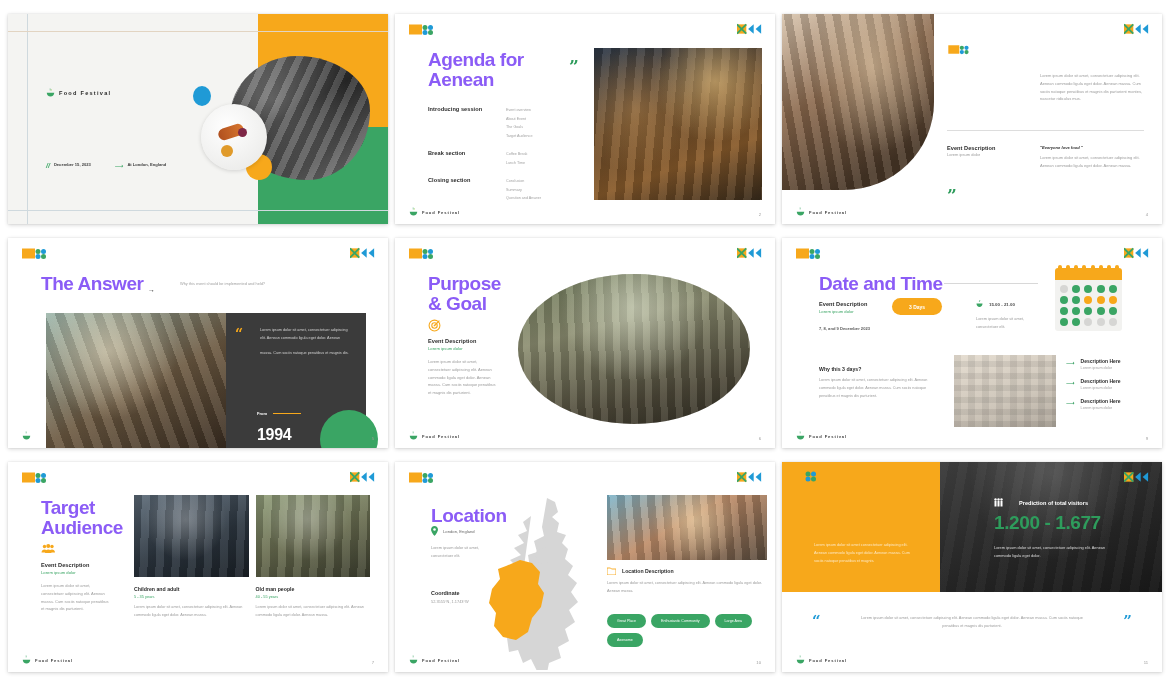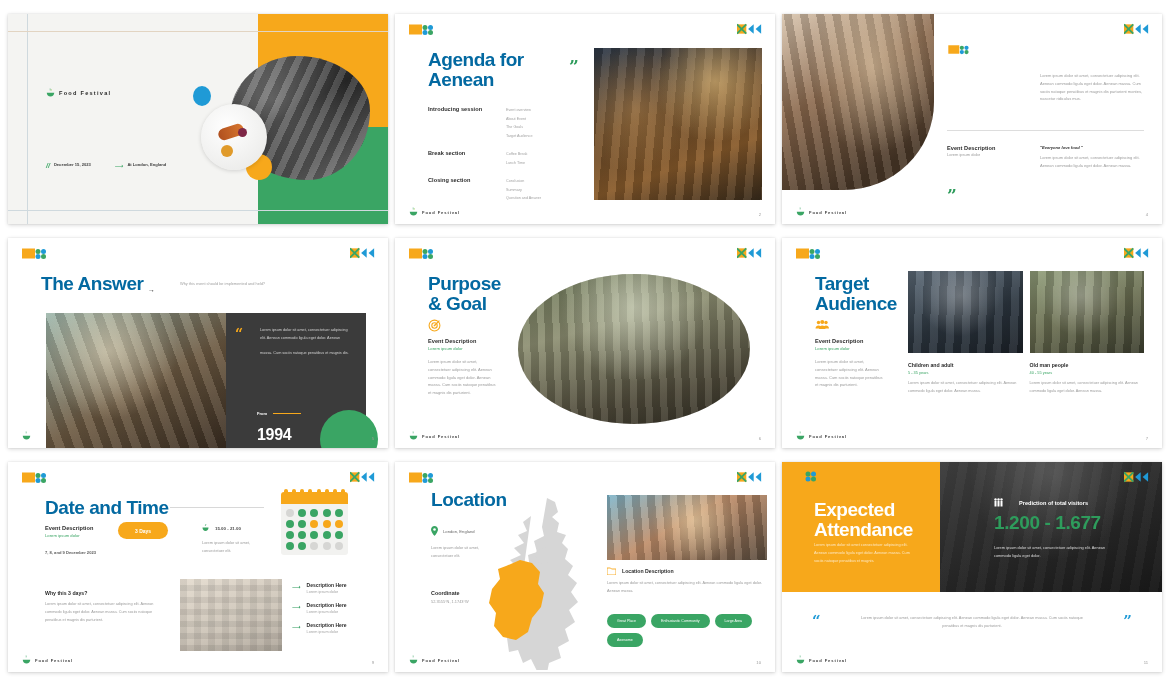--- a/index.html
+++ b/index.html
@@ -9,21 +9,21 @@
   .slide{position:relative;background:#fff;overflow:hidden;
          box-shadow:0 1px 4px rgba(0,0,0,.18),0 0 0 .5px rgba(0,0,0,.04);}
   
   .logo-tl{position:absolute;left:14px;top:9px;width:30px;height:13px;z-index:6;}
   .logo-tr{position:absolute;right:12px;top:9px;width:26px;height:12px;z-index:6;}
   .footer{position:absolute;left:14px;bottom:7px;display:flex;align-items:center;gap:4px;z-index:6;}
   .footer-txt{font-size:4.1px;letter-spacing:.9px;font-weight:700;color:#3b3b3b;}
   .pagenum{position:absolute;right:14px;bottom:7px;font-size:4.2px;color:#9a9a9a;z-index:6;}
   .bowl{width:9px;height:10px;}
   
-  .h1{font-size:19px;font-weight:700;color:#0369a1;line-height:1.07;letter-spacing:-.45px;}
+  .h1{font-size:19px;font-weight:700;color:#8b5cf6;line-height:1.07;letter-spacing:-.45px;}
   .lbl{font-size:5.6px;font-weight:700;color:#2b2b2b;letter-spacing:.05px;}
   .sub-green{font-size:4.2px;color:#3aa564;margin-top:2px;}
   .body-xs{font-size:4px;color:#9b9b9b;line-height:1.95;}
   .quote{color:#2e9c5c;font-weight:700;font-size:17px;line-height:.6;font-family:"DejaVu Serif",serif;}
   
   .s1{background:#f4f4f2;}
   .s1 .band-o{position:absolute;right:0;top:0;width:130px;height:113px;background:#f7a81b;}
   .s1 .band-g{position:absolute;right:0;top:113px;width:130px;height:97px;background:#3aa564;}
   .s1 .lineV{position:absolute;left:19px;top:0;bottom:0;width:1px;background:#cfd9de;}
   .s1 .lineH{position:absolute;left:0;right:0;top:17px;height:1px;background:#e2d4c2;}
@@ -146,21 +146,21 @@
       background:linear-gradient(160deg,#e6ded2,#cfc7bb 60%,#b3aba0);overflow:hidden;}
   .s7 .cimg::after{content:"";position:absolute;inset:0;
      background:repeating-linear-gradient(0deg,rgba(0,0,0,.07) 0 6px,transparent 6px 12px),
                 repeating-linear-gradient(90deg,rgba(0,0,0,.07) 0 7px,transparent 7px 14px);}
   .s7 .descs{position:absolute;left:284px;top:120px;right:12px;}
   .drow{display:flex;align-items:flex-start;gap:6px;margin-bottom:8px;}
   .drow .a{color:#2e9c5c;font-size:6px;line-height:1;margin-top:2px;}
   .drow h5{font-size:5px;font-weight:700;color:#2b2b2b;}
   .drow span{font-size:3.8px;color:#a5a5a5;display:block;margin-top:2px;}
   
-  .s8 .title{position:absolute;left:36px;top:28px;text-align:right;}
+  .s8 .title{position:absolute;left:36px;top:44px;text-align:right;}
   .s8 .locrow{position:absolute;left:36px;top:64px;display:flex;align-items:center;gap:5px;}
   .s8 .loctxt{font-size:4.2px;color:#6a6a6a;}
   .s8 .lpara{position:absolute;left:36px;top:82px;width:64px;font-size:3.9px;color:#9b9b9b;line-height:2;}
   .s8 .coord{position:absolute;left:36px;top:128px;}
   .s8 .coord h4{font-size:5.4px;font-weight:700;color:#2b2b2b;}
   .s8 .coord span{font-size:3.9px;color:#9b9b9b;display:block;margin-top:3px;}
   .s8 .map{position:absolute;left:84px;top:26px;width:152px;height:182px;}
   .s8 .photo{position:absolute;left:212px;top:33px;width:160px;height:65px;
       background:linear-gradient(150deg,#7fb6cc,#c08e6a 45%,#5a4c3e);overflow:hidden;}
   .s8 .photo::after{content:"";position:absolute;inset:0;
@@ -400,75 +400,20 @@
     <div class="footer">
       <svg class="bowl" viewBox="0 0 24 26">
         <path d="M11 1c2 2-1 3 0 5" stroke="#3aa564" stroke-width="1.6" fill="none"></path>
         <path d="M2 12h20c0 6-4.5 10-10 10S2 18 2 12z" fill="#3aa564"></path>
       </svg>
       <span class="footer-txt">Food Festival</span>
     </div>
     <div class="pagenum">6</div>
   </div>
 
-  <div class="slide s6">
-    <svg class="logo-tl" viewBox="0 0 60 26">
-      <rect x="0" y="3" width="26" height="20" fill="#f7a81b"></rect>
-      <circle cx="32" cy="9" r="5" fill="#3aa564"></circle>
-        <circle cx="43" cy="9" r="5" fill="#1f9ad6"></circle>
-      <circle cx="32" cy="19" r="5" fill="#1f9ad6"></circle>
-        <circle cx="43" cy="19" r="5" fill="#3aa564"></circle>
-    </svg>
-    <svg class="logo-tr" viewBox="0 0 56 24">
-      <rect x="0" y="2" width="20" height="20" fill="#f7a81b"></rect>
-      <path d="M0 2l20 20M20 2L0 22" stroke="#3aa564" stroke-width="4"></path>
-      <path d="M24 12l12-10v20z" fill="#1f9ad6"></path>
-        <path d="M40 12l12-10v20z" fill="#1f9ad6"></path>
-    </svg>
-    <div class="title">
-      <div class="h1">Target</div>
-      <div class="h1">Audience</div>
-    </div>
-    <svg class="icon" width="15" height="11" viewBox="0 0 30 20">
-      <circle cx="7" cy="6" r="3.4" fill="#f7a81b"></circle>
-        <circle cx="22" cy="6" r="3.4" fill="#f7a81b"></circle>
-      <circle cx="14.5" cy="5" r="4" fill="#f7a81b"></circle>
-      <path d="M1 18c0-4 3-6 6-6s6 2 6 6z" fill="#f7a81b"></path>
-      <path d="M16 18c0-4 3-6 6-6s6 2 6 6z" fill="#f7a81b"></path>
-      <path d="M8 19c0-4.5 3-7 6.5-7S21 14.5 21 19z" fill="#f7a81b"></path>
-    </svg>
-    <div class="ed">
-      <div class="lbl">Event Description</div>
-      <div class="sub-green">Lorem ipsum dolor</div>
-    </div>
-    <div class="para body-xs">Lorem ipsum dolor sit amet, consectetuer adipiscing elit. Aenean massa. Cum sociis natoque penatibus et magnis dis parturient.</div>
-    <div class="cards">
-      <div class="card">
-        <div class="ci a"></div>
-        <h4>Children and adult</h4>
-        <div class="age">5 - 35 years</div>
-        <p>Lorem ipsum dolor sit amet, consectetuer adipiscing elit. Aenean commodo ligula eget dolor. Aenean massa.</p>
-      </div>
-      <div class="card">
-        <div class="ci b"></div>
-        <h4>Old man people</h4>
-        <div class="age">40 - 55 years</div>
-        <p>Lorem ipsum dolor sit amet, consectetuer adipiscing elit. Aenean commodo ligula eget dolor. Aenean massa.</p>
-      </div>
-    </div>
-    <div class="footer">
-      <svg class="bowl" viewBox="0 0 24 26">
-        <path d="M11 1c2 2-1 3 0 5" stroke="#3aa564" stroke-width="1.6" fill="none"></path>
-        <path d="M2 12h20c0 6-4.5 10-10 10S2 18 2 12z" fill="#3aa564"></path>
-      </svg>
-      <span class="footer-txt">Food Festival</span>
-    </div>
-    <div class="pagenum">7</div>
-  </div>
-
   <div class="slide s7">
     <svg class="logo-tl" viewBox="0 0 60 26">
       <rect x="0" y="3" width="26" height="20" fill="#f7a81b"></rect>
       <circle cx="32" cy="9" r="5" fill="#3aa564"></circle>
         <circle cx="43" cy="9" r="5" fill="#1f9ad6"></circle>
       <circle cx="32" cy="19" r="5" fill="#1f9ad6"></circle>
         <circle cx="43" cy="19" r="5" fill="#3aa564"></circle>
     </svg>
     <svg class="logo-tr" viewBox="0 0 56 24">
       <rect x="0" y="2" width="20" height="20" fill="#f7a81b"></rect>
@@ -559,20 +504,75 @@
     <div class="footer">
       <svg class="bowl" viewBox="0 0 24 26">
         <path d="M11 1c2 2-1 3 0 5" stroke="#3aa564" stroke-width="1.6" fill="none"></path>
         <path d="M2 12h20c0 6-4.5 10-10 10S2 18 2 12z" fill="#3aa564"></path>
       </svg>
       <span class="footer-txt">Food Festival</span>
     </div>
     <div class="pagenum">9</div>
   </div>
 
+  <div class="slide s6">
+    <svg class="logo-tl" viewBox="0 0 60 26">
+      <rect x="0" y="3" width="26" height="20" fill="#f7a81b"></rect>
+      <circle cx="32" cy="9" r="5" fill="#3aa564"></circle>
+        <circle cx="43" cy="9" r="5" fill="#1f9ad6"></circle>
+      <circle cx="32" cy="19" r="5" fill="#1f9ad6"></circle>
+        <circle cx="43" cy="19" r="5" fill="#3aa564"></circle>
+    </svg>
+    <svg class="logo-tr" viewBox="0 0 56 24">
+      <rect x="0" y="2" width="20" height="20" fill="#f7a81b"></rect>
+      <path d="M0 2l20 20M20 2L0 22" stroke="#3aa564" stroke-width="4"></path>
+      <path d="M24 12l12-10v20z" fill="#1f9ad6"></path>
+        <path d="M40 12l12-10v20z" fill="#1f9ad6"></path>
+    </svg>
+    <div class="title">
+      <div class="h1">Target</div>
+      <div class="h1">Audience</div>
+    </div>
+    <svg class="icon" width="15" height="11" viewBox="0 0 30 20">
+      <circle cx="7" cy="6" r="3.4" fill="#f7a81b"></circle>
+        <circle cx="22" cy="6" r="3.4" fill="#f7a81b"></circle>
+      <circle cx="14.5" cy="5" r="4" fill="#f7a81b"></circle>
+      <path d="M1 18c0-4 3-6 6-6s6 2 6 6z" fill="#f7a81b"></path>
+      <path d="M16 18c0-4 3-6 6-6s6 2 6 6z" fill="#f7a81b"></path>
+      <path d="M8 19c0-4.5 3-7 6.5-7S21 14.5 21 19z" fill="#f7a81b"></path>
+    </svg>
+    <div class="ed">
+      <div class="lbl">Event Description</div>
+      <div class="sub-green">Lorem ipsum dolor</div>
+    </div>
+    <div class="para body-xs">Lorem ipsum dolor sit amet, consectetuer adipiscing elit. Aenean massa. Cum sociis natoque penatibus et magnis dis parturient.</div>
+    <div class="cards">
+      <div class="card">
+        <div class="ci a"></div>
+        <h4>Children and adult</h4>
+        <div class="age">5 - 35 years</div>
+        <p>Lorem ipsum dolor sit amet, consectetuer adipiscing elit. Aenean commodo ligula eget dolor. Aenean massa.</p>
+      </div>
+      <div class="card">
+        <div class="ci b"></div>
+        <h4>Old man people</h4>
+        <div class="age">40 - 55 years</div>
+        <p>Lorem ipsum dolor sit amet, consectetuer adipiscing elit. Aenean commodo ligula eget dolor. Aenean massa.</p>
+      </div>
+    </div>
+    <div class="footer">
+      <svg class="bowl" viewBox="0 0 24 26">
+        <path d="M11 1c2 2-1 3 0 5" stroke="#3aa564" stroke-width="1.6" fill="none"></path>
+        <path d="M2 12h20c0 6-4.5 10-10 10S2 18 2 12z" fill="#3aa564"></path>
+      </svg>
+      <span class="footer-txt">Food Festival</span>
+    </div>
+    <div class="pagenum">7</div>
+  </div>
+
   <div class="slide s8">
     <svg class="logo-tl" viewBox="0 0 60 26">
       <rect x="0" y="3" width="26" height="20" fill="#f7a81b"></rect>
       <circle cx="32" cy="9" r="5" fill="#3aa564"></circle>
         <circle cx="43" cy="9" r="5" fill="#1f9ad6"></circle>
       <circle cx="32" cy="19" r="5" fill="#1f9ad6"></circle>
         <circle cx="43" cy="19" r="5" fill="#3aa564"></circle>
     </svg>
     <svg class="logo-tr" viewBox="0 0 56 24">
       <rect x="0" y="2" width="20" height="20" fill="#f7a81b"></rect>
@@ -633,24 +633,20 @@
         <circle cx="17" cy="8" r="5" fill="#1f9ad6"></circle>
       <circle cx="6" cy="18" r="5" fill="#1f9ad6"></circle>
         <circle cx="17" cy="18" r="5" fill="#3aa564"></circle>
     </svg>
     <svg class="logo-tr" viewBox="0 0 56 24">
       <rect x="0" y="2" width="20" height="20" fill="#f7a81b"></rect>
       <path d="M0 2l20 20M20 2L0 22" stroke="#3aa564" stroke-width="4"></path>
       <path d="M24 12l12-10v20z" fill="#1f9ad6"></path>
         <path d="M40 12l12-10v20z" fill="#1f9ad6"></path>
     </svg>
-    <div class="title">
-      <div class="h1">Expected</div>
-      <div class="h1">Attendance</div>
-    </div>
     <div class="opara">Lorem ipsum dolor sit amet consectetuer adipiscing elit. Aenean commodo ligula eget dolor. Aenean massa. Cum sociis natoque penatibus et magnis.</div>
     <div class="prow">
       <svg width="11" height="9" viewBox="0 0 22 18">
         <circle cx="3" cy="3" r="2.4" fill="#fff"></circle>
           <rect x="1" y="6" width="4" height="11" fill="#fff"></rect>
         <circle cx="9" cy="3" r="2.4" fill="#fff"></circle>
           <rect x="7" y="6" width="4" height="11" fill="#fff"></rect>
         <circle cx="15" cy="3" r="2.4" fill="#fff"></circle>
           <rect x="13" y="6" width="4" height="11" fill="#fff"></rect>
       </svg>

